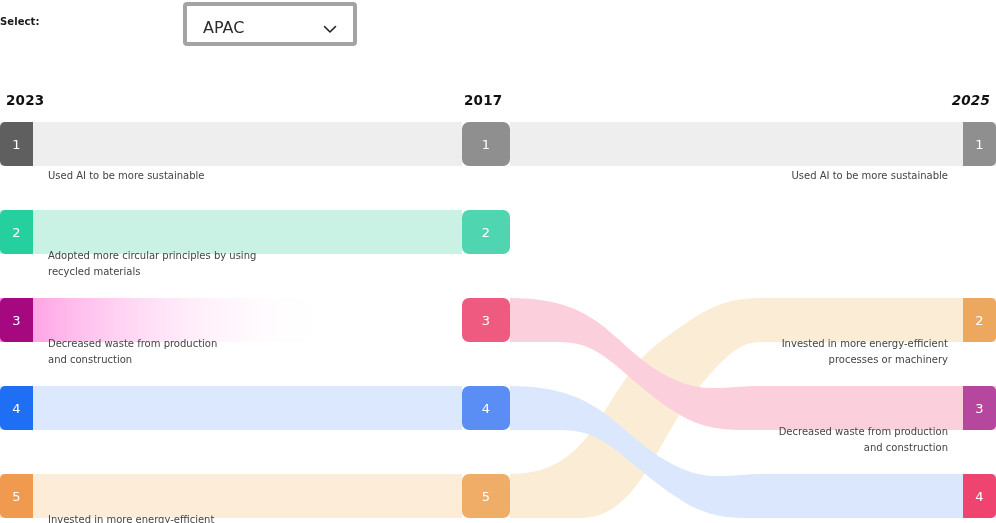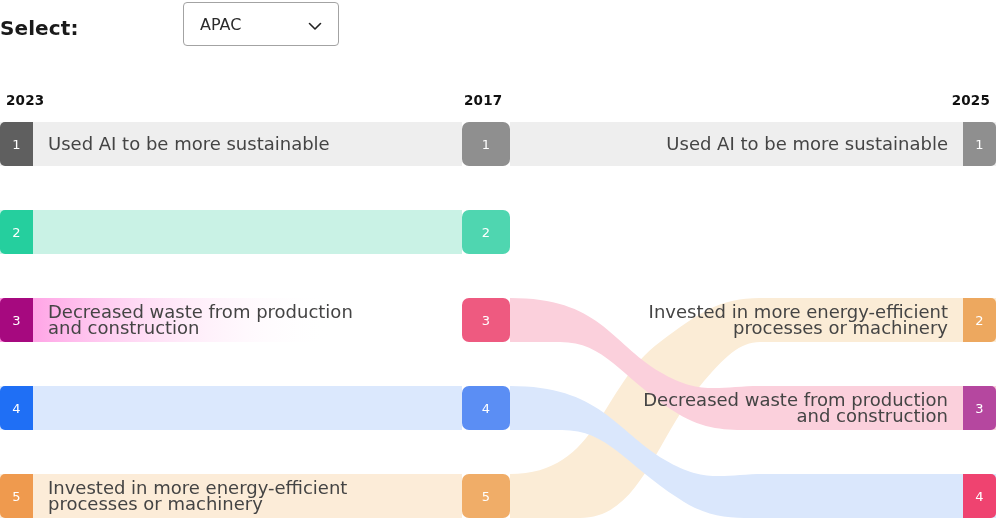--- a/index.html
+++ b/index.html
@@ -18,30 +18,30 @@
 
   
   .select-bar {
     position: absolute;
     left: 0; top: 0;
     width: 996px; height: 60px;
   }
   .select-label {
     position: absolute;
     left: 0; top: 16px;
-    font-size: 20px;
+    font-size: 10px;
     font-weight: bold;
     color: #1a1a1a;
     letter-spacing: 0.1px;
   }
   .select-box {
     position: absolute;
     left: 183px; top: 2px;
-    width: 156px; height: 44px;
-    border: 1px solid #a3a3a3;
+    width: 174px; height: 44px;
+    border: 4px solid #a3a3a3;
     border-radius: 4px;
     background: #ffffff;
     box-sizing: border-box;
     text-align: center;
   }
   .select-value {
     position: absolute;
     left: 16px; top: 12px;
     font-size: 16px;
     color: #2b2b2b;
@@ -57,21 +57,21 @@
   .year-label {
     position: absolute;
     top: 92px;
     font-size: 13.5px;
     font-weight: bold;
     color: #111111;
     letter-spacing: 0.2px;
   }
   .year-2023 { left: 6px; }
   .year-2024 { left: 464px; }
-  .year-2025 { right: 6px; }
+  .year-2025 { right: 6px; font-style: italic; }
 
   
   .sankey {
     position: absolute;
     left: 0; top: 110px;
     width: 996px; height: 413px;
   }
   .flow-svg {
     position: absolute;
     left: 0; top: 0;
@@ -97,25 +97,26 @@
     width: 48px;
     border-radius: 7px;
   }
   .badge.right-badge {
     width: 33px;
     border-radius: 0 5px 5px 0;
   }
 
   .band-text {
     position: absolute;
-    font-size: 18px;
+    font-size: 10px;
     line-height: 16px;
     color: #444444;
     z-index: 4;
     white-space: pre-line;
+    margin-top: 32px;
   }
   .band-text.align-left { text-align: left; }
   .band-text.align-right { text-align: right; }
 </style>
 </head>
 <body>
 
 <div class="select-bar">
   <div class="select-label">Select:</div>
   <div class="select-box">
@@ -172,20 +173,22 @@
   </svg>
 
   <div class="badge left-badge" style="left:0px; top:12px; background:#5f5f5f;">
     <span>1</span>
   </div>
   <div class="band-text align-left" style="left:48px; top:136px; width:330px; top:26px;">Used AI to be more sustainable</div>
 
   <div class="badge left-badge" style="left:0px; top:100px; background:#25cf9e;">
     <span>2</span>
   </div>
+  <div class="band-text align-left" style="left:48px; top:106px; width:340px;">Adopted more circular principles by using
+recycled materials</div>
 
   <div class="badge left-badge" style="left:0px; top:188px; background:#a6097f;">
     <span>3</span>
   </div>
   <div class="band-text align-left" style="left:48px; top:194px; width:340px;">Decreased waste from production
 and construction</div>
 
   <div class="badge left-badge" style="left:0px; top:276px; background:#1f6ff5;">
     <span>4</span>
   </div>

